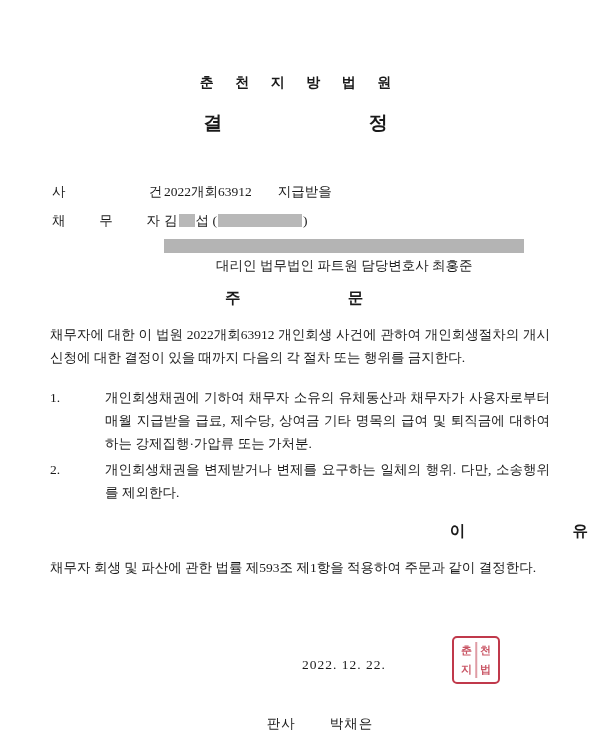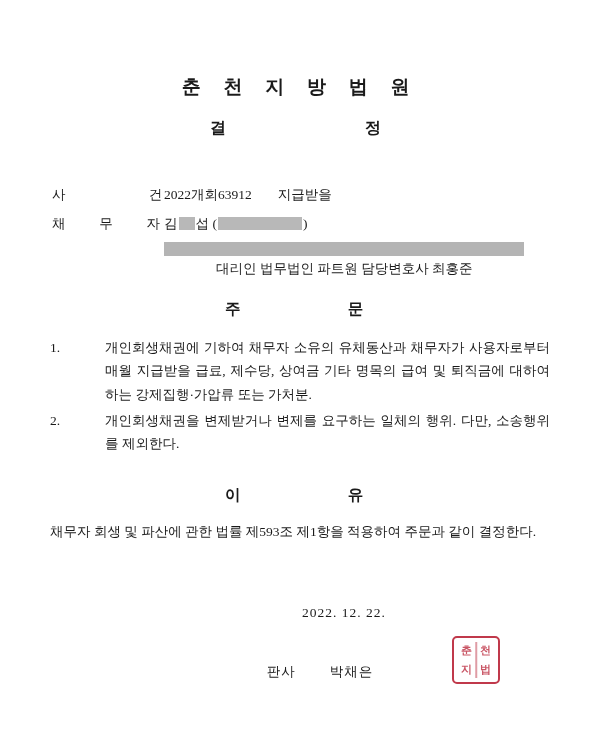--- a/index.html
+++ b/index.html
@@ -16,29 +16,29 @@
     overflow: hidden;
   }
   .page {
     position: absolute;
     inset: 0;
     padding: 0;
   }
   
   .court-title {
     text-align: center;
-    font-size: 19px;
+    font-size: 14px;
     font-weight: bold;
     letter-spacing: 9px;
     margin-top: 74px;
     white-space: pre;
   }
   .doc-title {
     text-align: center;
-    font-size: 16px;
+    font-size: 19px;
     font-weight: bold;
     letter-spacing: 9px;
     margin-top: 18px;
     white-space: pre;
   }
   
   .meta {
     margin-top: 46px;
     padding-left: 52px;
     padding-right: 50px;
@@ -81,22 +81,22 @@
     font-family: Liberation Serif, serif;
   }
   
   .section-head {
     text-align: center;
     font-size: 15.5px;
     font-weight: bold;
     letter-spacing: 12px;
     white-space: pre;
   }
-  #jumun-head { margin-top: 21px; }
-  #iyu-head { margin-top: 30px; }
+  #jumun-head { margin-top: 13px; }
+  #iyu-head { margin-top: 16px; text-align: right; }
   
   .body-block {
     margin-top: 14px;
     padding: 0 50px 0 50px;
     font-size: 13.5px;
     line-height: 1.72;
     text-align: justify;
   }
   .body-block p {
     margin: 0;
@@ -115,21 +115,21 @@
     width: 17px;
     flex: none;
   }
   .list-text {
     flex: 1;
     text-align: justify;
     margin-left: 38px;
   }
   
   .date-line {
-    margin-top: 62px;
+    margin-top: 78px;
     text-align: center;
     font-size: 13.5px;
     letter-spacing: 1px;
     padding-left: 88px;
   }
   .sign-row {
     margin-top: 42px;
     display: flex;
     align-items: center;
     justify-content: center;
@@ -210,20 +210,23 @@
       </div>
     </div>
 
     <div class="redact-bar"></div>
 
     <div class="meta-sub">대리인 법무법인 파트원 담당변호사 최홍준</div>
   </div>
 
   <div class="section-head" id="jumun-head">주      문</div>
 
+  <div class="body-block">
+    <p>채무자에 대한 이 법원 2022개회63912 개인회생 사건에 관하여 개인회생절차의 개시신청에 대한 결정이 있을 때까지 다음의 각 절차 또는 행위를 금지한다.</p>
+  </div>
 
   <div class="list">
     <div class="list-item">
       <div class="list-num">1.</div>
       <div class="list-text">개인회생채권에 기하여 채무자 소유의 유체동산과 채무자가 사용자로부터 매월 지급받을 급료, 제수당, 상여금 기타 명목의 급여 및 퇴직금에 대하여 하는 강제집행·가압류 또는 가처분.</div>
     </div>
     <div class="list-item">
       <div class="list-num">2.</div>
       <div class="list-text">개인회생채권을 변제받거나 변제를 요구하는 일체의 행위. 다만, 소송행위를 제외한다.</div>
     </div>

